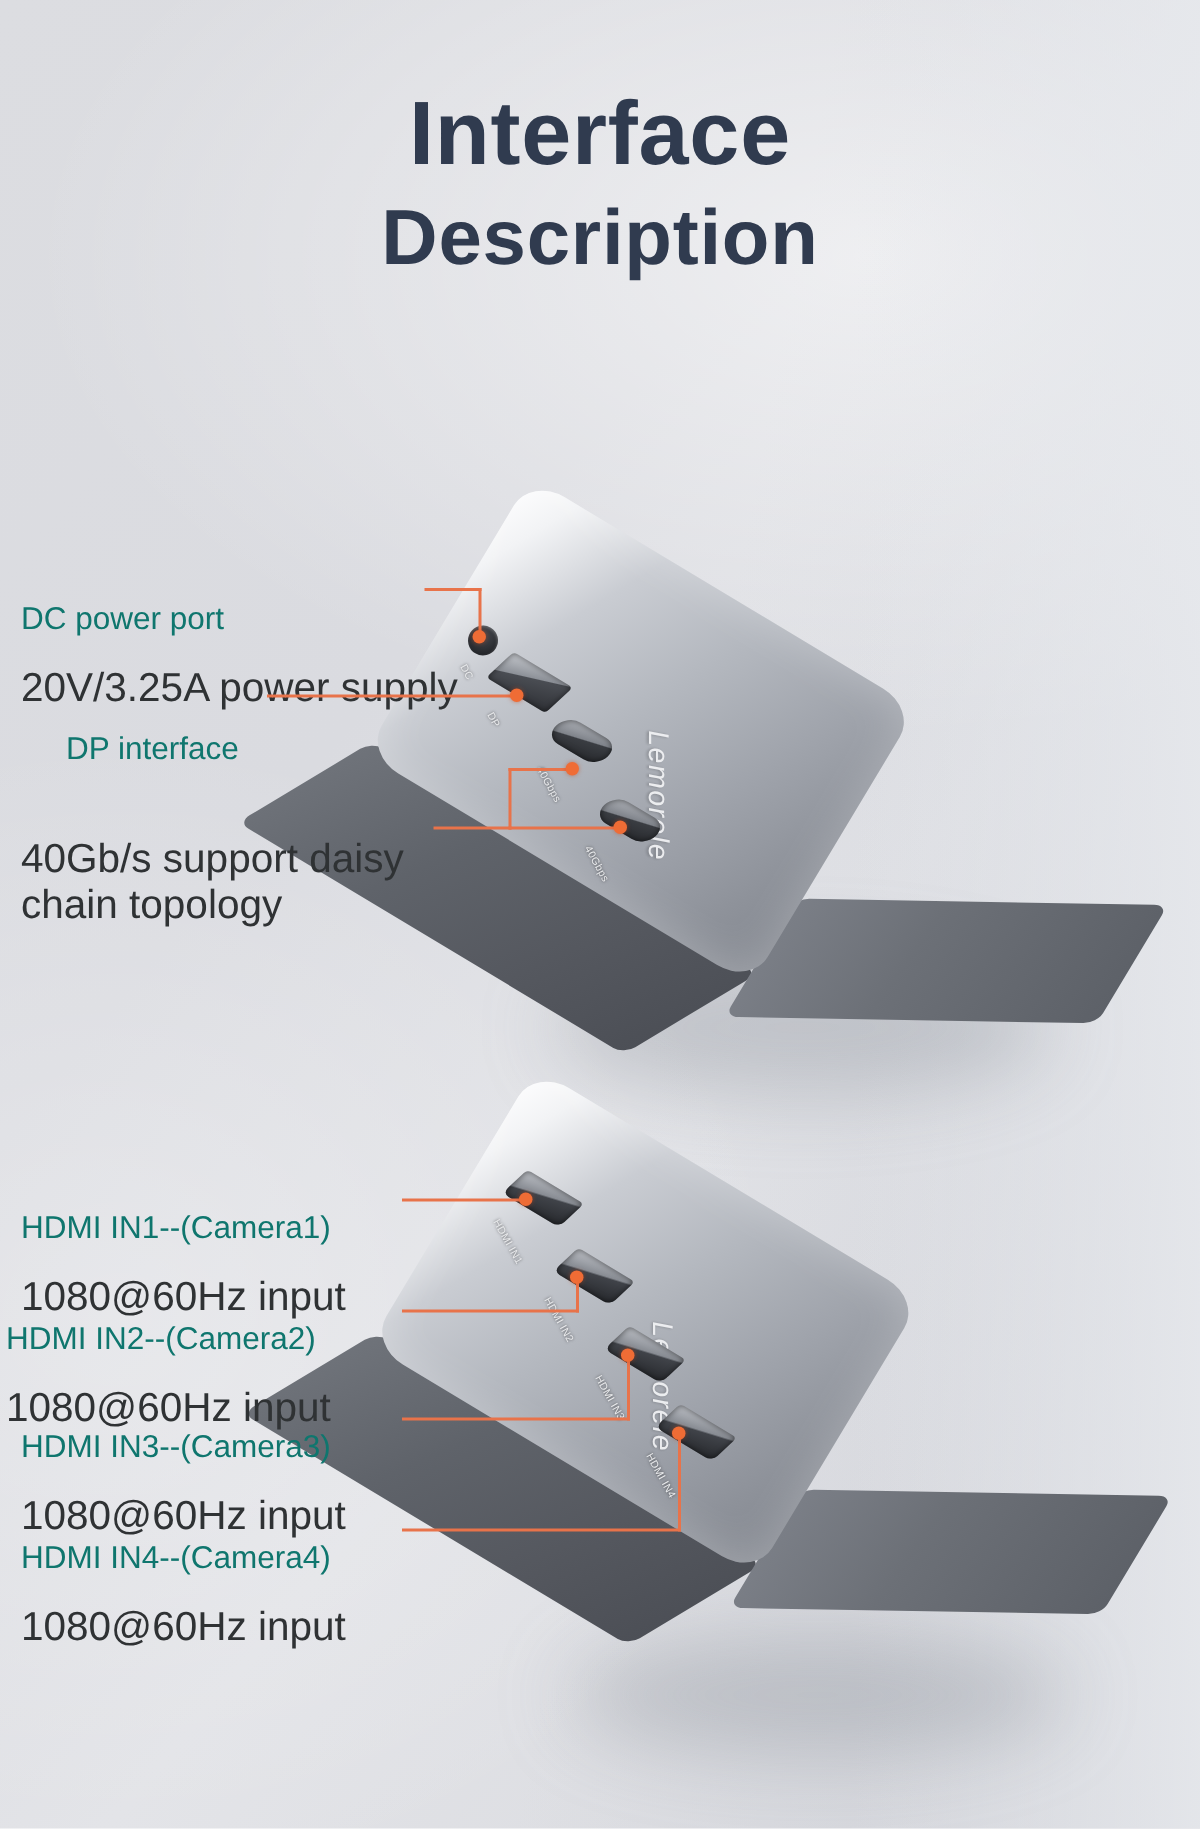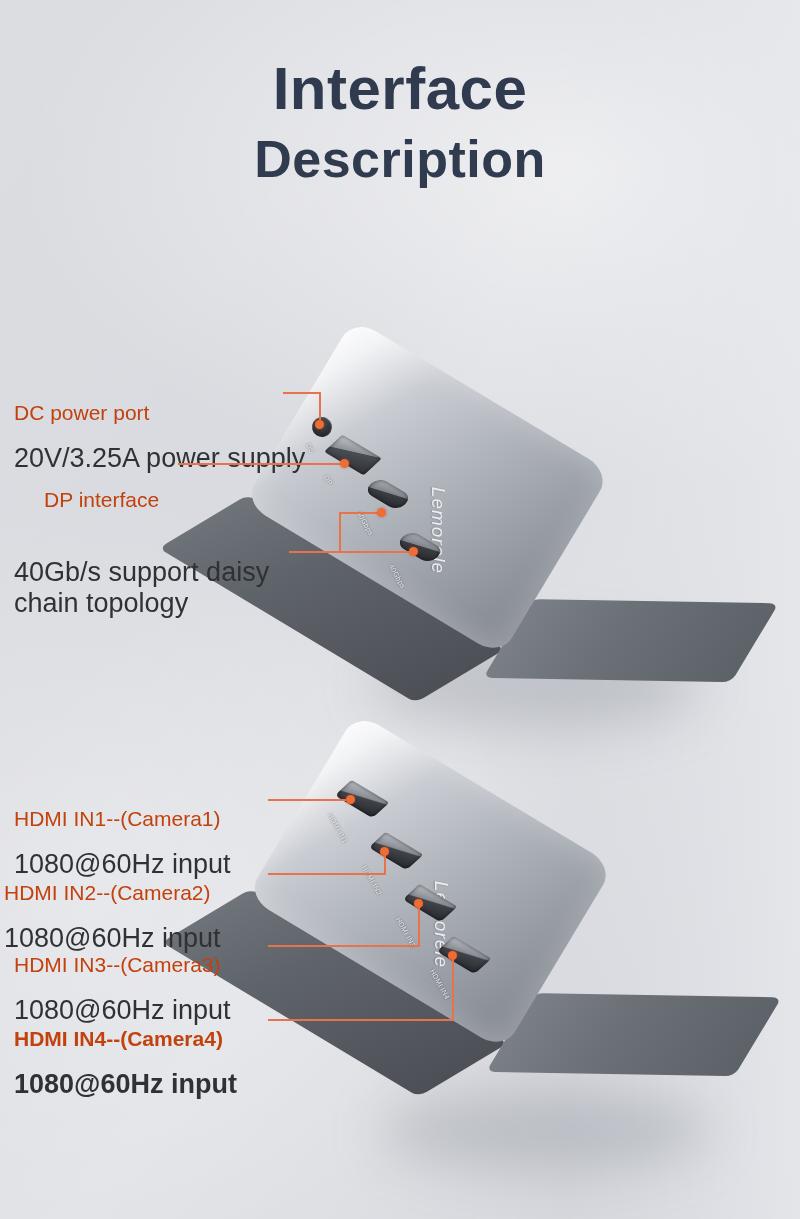--- a/index.html
+++ b/index.html
@@ -19,21 +19,21 @@
     background:linear-gradient(90deg,rgba(226,228,232,0),rgba(231,233,237,.85));pointer-events:none;}
 
   
   .title{position:absolute;left:0;right:0;top:54px;text-align:center;
     color:#303b4f;font-weight:bold;letter-spacing:.5px;line-height:1.18;}
   .title .l1{display:block;font-size:60px;}
   .title .l2{display:block;font-size:52px;margin-top:4px;}
 
   
   .ann{position:absolute;color:#333639;line-height:1.16;white-space:pre-line;}
-  .ann .hd{display:block;font-size:21px;color:#c2410c;}
+  .ann .hd{display:block;font-size:21px;color:#0f766e;}
   .ann .sb{display:block;font-size:27px;color:#2f3234;}
   .ann.small-lead .lead-small{font-size:18px;letter-spacing:-.2px;}
 
   
   .ln{position:absolute;background:#e8734a;}
   .lh{height:2px;}
   .lv{width:2px;}
   .dot{position:absolute;width:9px;height:9px;border-radius:50%;
     background:#ef6c35;box-shadow:0 0 3px rgba(200,70,25,.55);}
   .dev-wrap{position:absolute;transform-origin:0 0;}
@@ -175,19 +175,19 @@
 <div class="dot" style="left:380px;top:847px;"></div>
 
 <div class="ann" style="left:14px;top:934px;">
   <span class="hd">HDMI IN3--(Camera3)</span>
   <span class="sb">1080@60Hz input</span>
 </div>
 <div class="ln lh" style="left:268px;top:945px;width:152px;"></div>
 <div class="ln lv" style="left:418px;top:903px;height:44px;"></div>
 <div class="dot" style="left:414px;top:899px;"></div>
 
-<div class="ann" style="left:14px;top:1008px;font-weight:bold;">
+<div class="ann" style="left:14px;top:1008px;">
   <span class="hd">HDMI IN4--(Camera4)</span>
   <span class="sb">1080@60Hz input</span>
 </div>
 <div class="ln lh" style="left:268px;top:1019px;width:186px;"></div>
 <div class="ln lv" style="left:452px;top:955px;height:66px;"></div>
 <div class="dot" style="left:448px;top:951px;"></div>
 
 </body></html>

